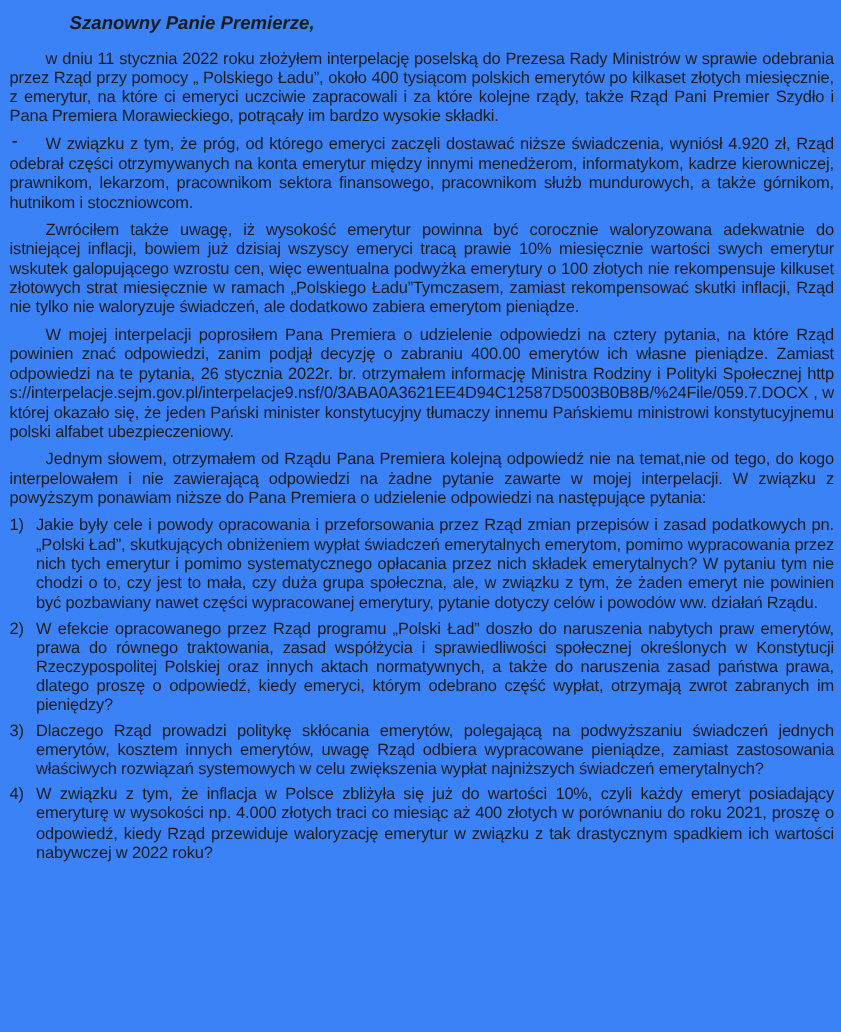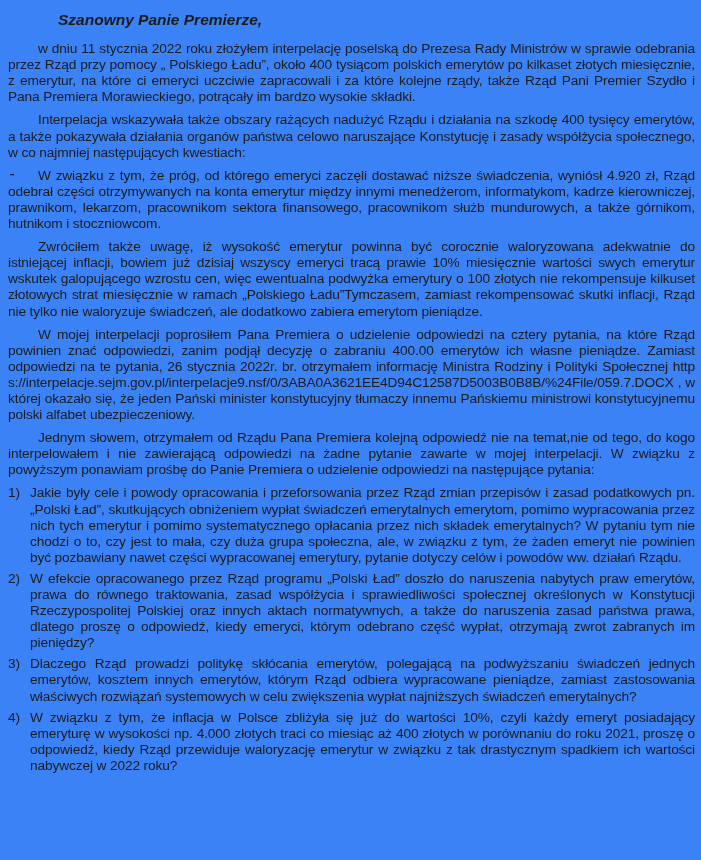--- a/index.html
+++ b/index.html
@@ -75,21 +75,20 @@
 </style>
 </head>
 <body>
 
 <div class="page">
 
   <div class="salutation">Szanowny Panie Premierze,</div>
 
   <p class="para first">w dniu 11 stycznia 2022 roku złożyłem interpelację poselską do Prezesa Rady Ministrów w sprawie odebrania przez Rząd przy pomocy „ Polskiego Ładu”, około 400 tysiącom polskich emerytów po kilkaset złotych miesięcznie, z emerytur, na które ci emeryci uczciwie zapracowali i za które kolejne rządy, także Rząd Pani Premier Szydło i Pana Premiera Morawieckiego, potrącały im bardzo wysokie składki.</p>
 
-  <p class="para">Interpelacja wskazywała także obszary rażących nadużyć Rządu i działania na szkodę 400 tysięcy emerytów, a także pokazywała działania organów państwa celowo naruszające Konstytucję i zasady współżycia społecznego, w co najmniej następujących kwestiach:</p>
 
   <ul class="dashlist">
     <li>
       <span class="dash">-</span>
     </li>
     <li>
       <span class="dash">-</span>
     </li>
     <li>
       <span class="dash">-</span>
@@ -99,34 +98,34 @@
   <p class="para">W związku z tym, że próg, od którego emeryci zaczęli dostawać niższe świadczenia, wyniósł 4.920 zł, Rząd odebrał części otrzymywanych na konta emerytur między innymi menedżerom, informatykom, kadrze kierowniczej, prawnikom, lekarzom, pracownikom sektora finansowego, pracownikom służb mundurowych, a także górnikom, hutnikom i stoczniowcom.</p>
 
   <p class="para">Zwróciłem także uwagę, iż wysokość emerytur powinna być corocznie waloryzowana adekwatnie do istniejącej inflacji, bowiem już dzisiaj wszyscy emeryci tracą prawie 10% miesięcznie wartości swych emerytur wskutek galopującego wzrostu cen, więc ewentualna podwyżka emerytury o 100 złotych nie rekompensuje kilkuset złotowych strat miesięcznie w ramach „Polskiego Ładu”Tymczasem, zamiast rekompensować skutki inflacji, Rząd nie tylko nie waloryzuje świadczeń, ale dodatkowo zabiera emerytom pieniądze.</p>
 
   <p class="para">
     <span>W mojej interpelacji poprosiłem Pana Premiera o udzielenie odpowiedzi na cztery pytania, na które Rząd powinien znać odpowiedzi, zanim podjął decyzję o zabraniu 400.00 emerytów ich własne pieniądze. Zamiast odpowiedzi na te pytania, 26 stycznia 2022r. br. otrzymałem informację Ministra Rodziny i Polityki Społecznej </span>
     <span class="url">https://interpelacje.sejm.gov.pl/interpelacje9.nsf/0/3ABA0A3621EE4D94C12587D5003B0B8B/%24File/059.7.DOCX</span>
     <span>, w której okazało się, że jeden Pański minister konstytucyjny tłumaczy innemu Pańskiemu ministrowi konstytucyjnemu polski alfabet ubezpieczeniowy.</span>
   </p>
 
-  <p class="para">Jednym słowem, otrzymałem od Rządu Pana Premiera kolejną odpowiedź nie na temat,nie od tego, do kogo interpelowałem i nie zawierającą odpowiedzi na żadne pytanie zawarte w mojej interpelacji. W związku z powyższym ponawiam prośbę do Panie Premiera o udzielenie odpowiedzi na następujące pytania:</p>
+  <p class="para">Jednym słowem, otrzymałem od Rządu Pana Premiera kolejną odpowiedź nie na temat,nie od tego, do kogo interpelowałem i nie zawierającą odpowiedzi na żadne pytanie zawarte w mojej interpelacji. W związku z powyższym ponawiam niższe do Pana Premiera o udzielenie odpowiedzi na następujące pytania:</p>
 
   <ol class="qlist">
     <li>
       <span class="qnum">1)</span>
       <span>Jakie były cele i powody opracowania i przeforsowania przez Rząd zmian przepisów i zasad podatkowych pn. „Polski Ład”, skutkujących obniżeniem wypłat świadczeń emerytalnych emerytom, pomimo wypracowania przez nich tych emerytur i pomimo systematycznego opłacania przez nich składek emerytalnych? W pytaniu tym nie chodzi o to, czy jest to mała, czy duża grupa społeczna, ale, w związku z tym, że żaden emeryt nie powinien być pozbawiany nawet części wypracowanej emerytury, pytanie dotyczy celów i powodów ww. działań Rządu.</span>
     </li>
     <li>
       <span class="qnum">2)</span>
       <span>W efekcie opracowanego przez Rząd programu „Polski Ład” doszło do naruszenia nabytych praw emerytów, prawa do równego traktowania, zasad współżycia i sprawiedliwości społecznej określonych w Konstytucji Rzeczypospolitej Polskiej oraz innych aktach normatywnych, a także do naruszenia zasad państwa prawa, dlatego proszę o odpowiedź, kiedy emeryci, którym odebrano część wypłat, otrzymają zwrot zabranych im pieniędzy?</span>
     </li>
     <li>
       <span class="qnum">3)</span>
-      <span>Dlaczego Rząd prowadzi politykę skłócania emerytów, polegającą na podwyższaniu świadczeń jednych emerytów, kosztem innych emerytów, którym Rząd odbiera wypracowane pieniądze, zamiast zastosowania właściwych rozwiązań systemowych w celu zwiększenia wypłat najniższych świadczeń emerytalnych?</span>
+      <span>Dlaczego Rząd prowadzi politykę skłócania emerytów, polegającą na podwyższaniu świadczeń jednych emerytów, kosztem innych emerytów, uwagę Rząd odbiera wypracowane pieniądze, zamiast zastosowania właściwych rozwiązań systemowych w celu zwiększenia wypłat najniższych świadczeń emerytalnych?</span>
     </li>
     <li>
       <span class="qnum">4)</span>
       <span>W związku z tym, że inflacja w Polsce zbliżyła się już do wartości 10%, czyli każdy emeryt posiadający emeryturę w wysokości np. 4.000 złotych traci co miesiąc aż 400 złotych w porównaniu do roku 2021, proszę o odpowiedź, kiedy Rząd przewiduje waloryzację emerytur w związku z tak drastycznym spadkiem ich wartości nabywczej w 2022 roku?</span>
     </li>
   </ol>
 
 </div>
 
 </body></html>

